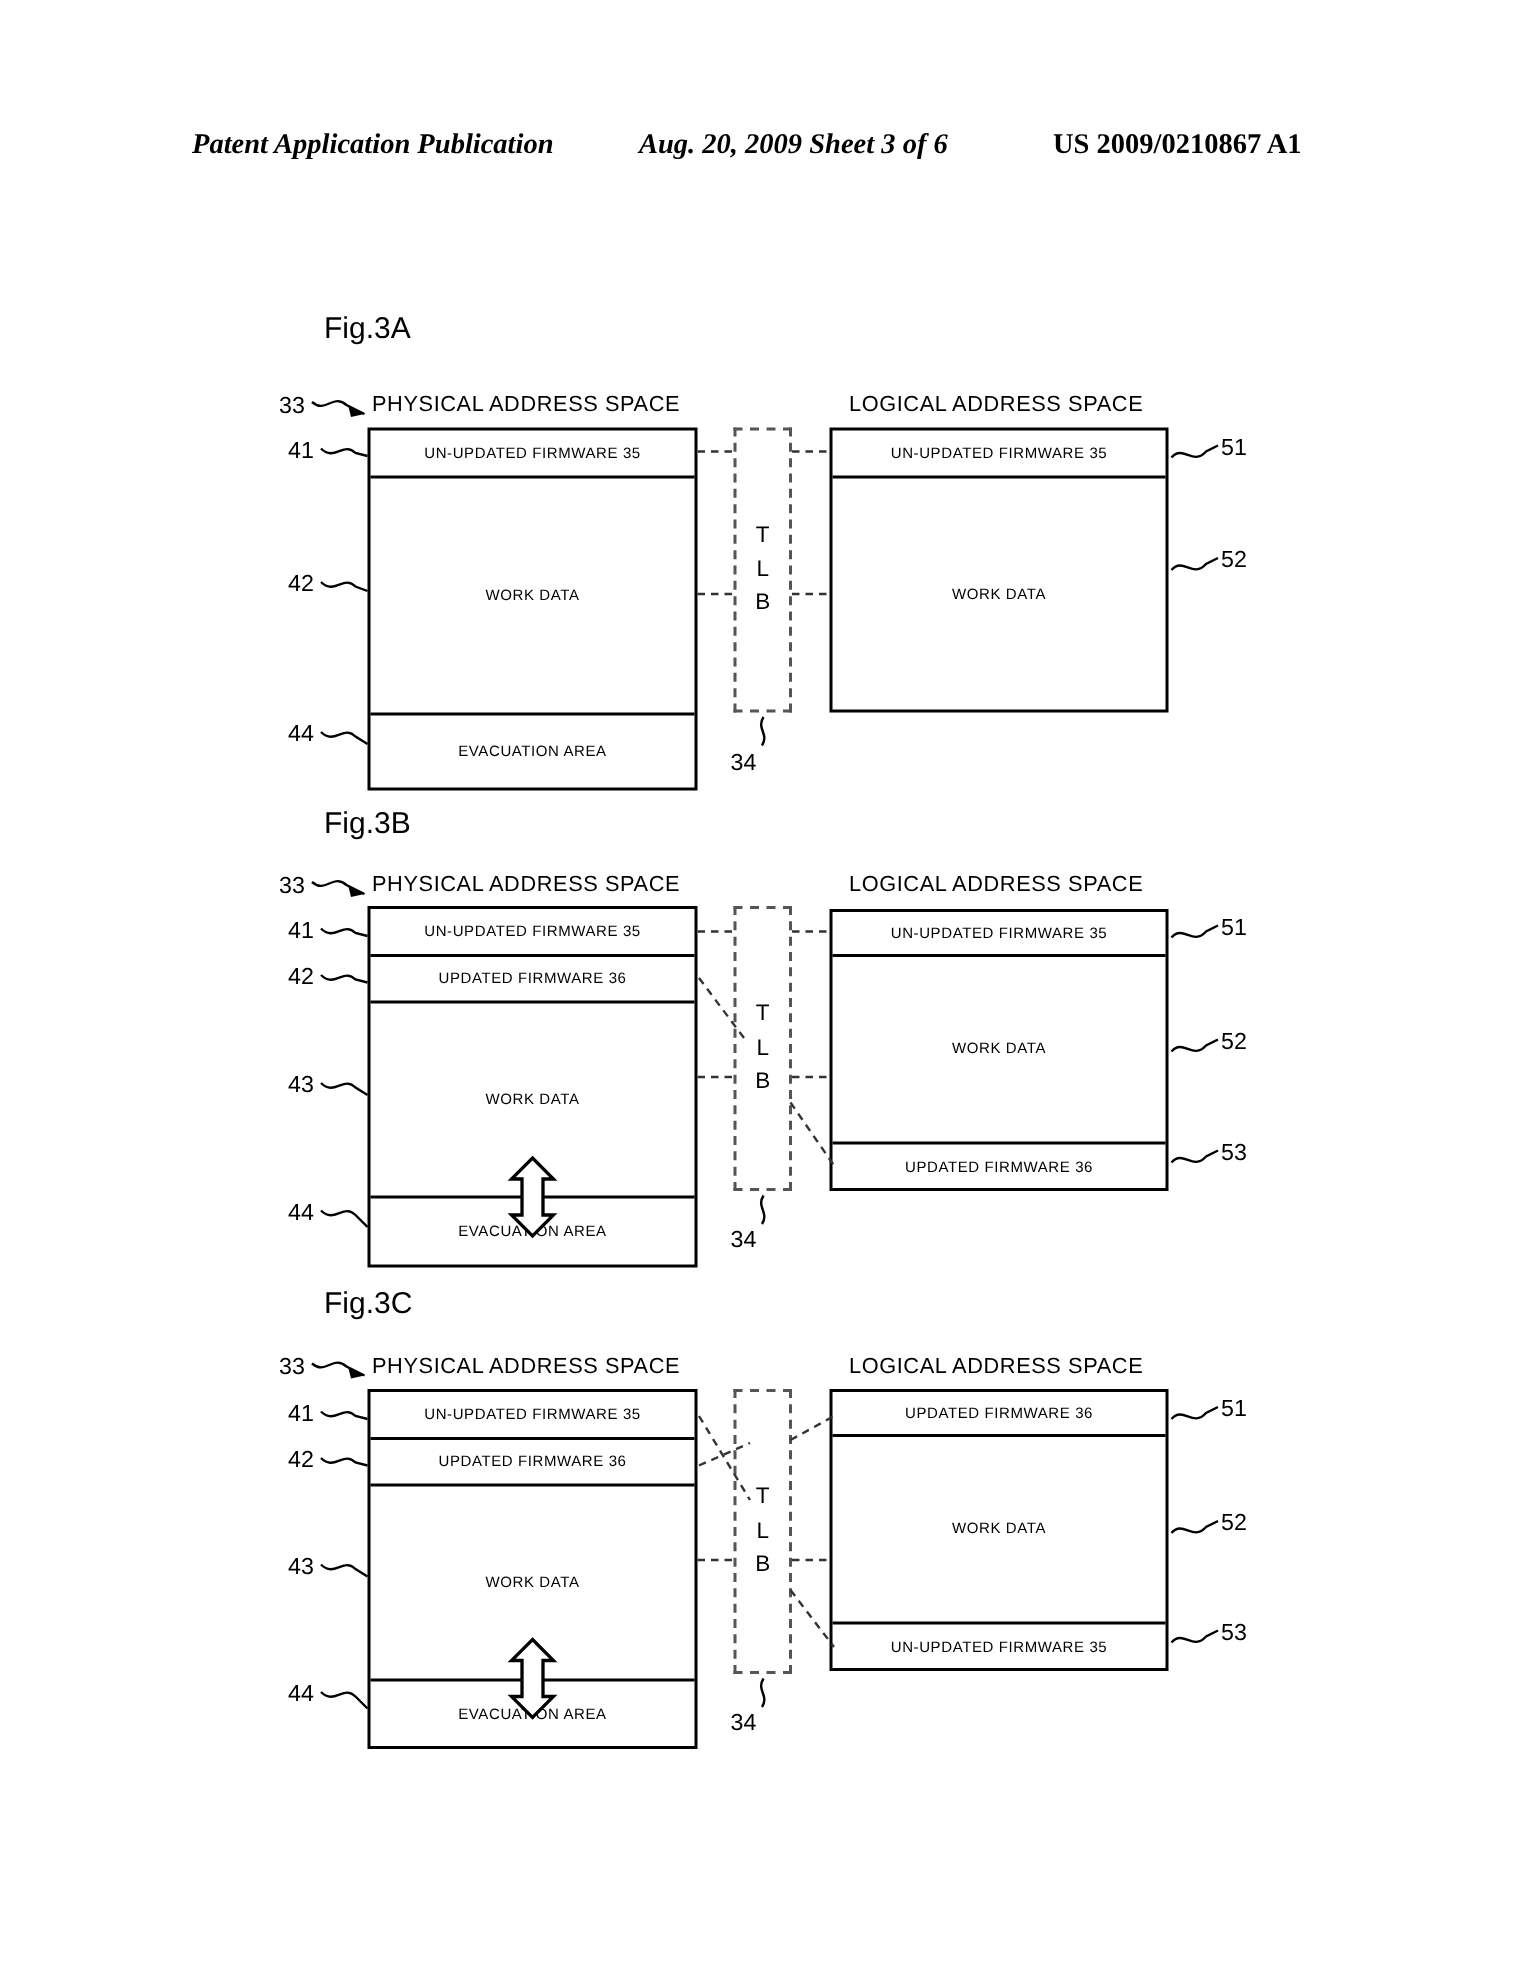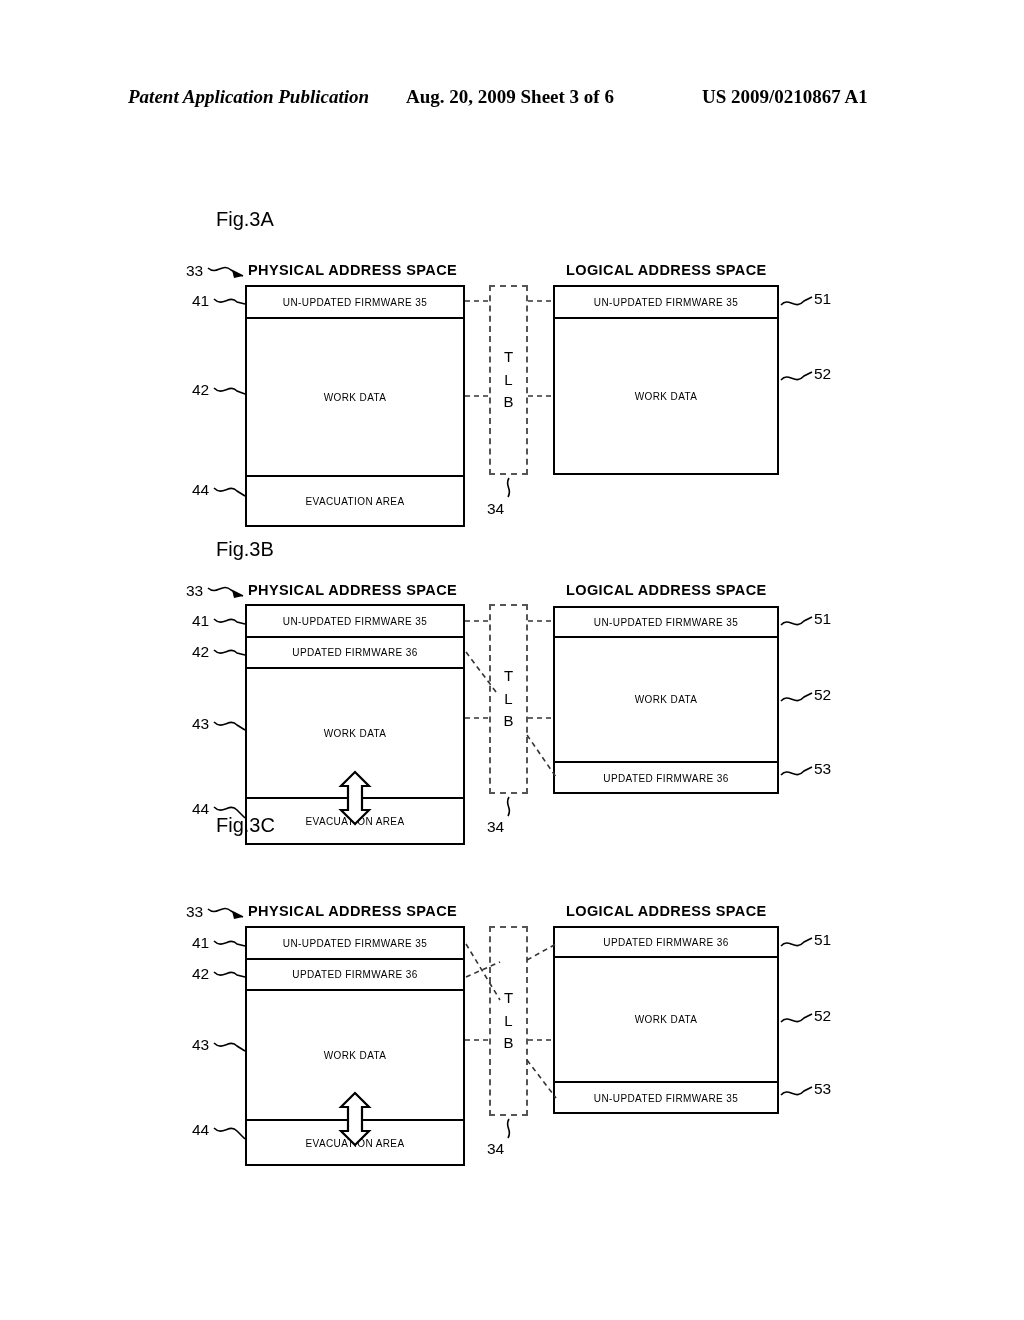--- a/index.html
+++ b/index.html
@@ -15,38 +15,37 @@
 
   
   .hdr{
     position:absolute;left:0;top:86px;width:1024px;
     font-family:"Liberation Serif", serif;
     font-weight:bold;font-size:19px;
     white-space:nowrap;
   }
   .hdr span{position:absolute;top:0;}
   .hdr .h1{left:128px;font-style:italic;}
-  .hdr .h2{left:406px;}
+  .hdr .h2{left:426px;font-style:italic;}
   .hdr .h3{left:702px;}
 
   
   .fig{position:absolute;left:0;width:1024px;}
   .figtitle{
     position:absolute;
     font-size:20px;font-weight:400;
     letter-spacing:0px;
     font-family:"Liberation Sans", sans-serif;
   }
 
   .caption{
     position:absolute;
     font-size:14.5px;
     white-space:nowrap;
     letter-spacing:.4px;
-    font-weight:bold;
   }
 
   
   .mbox{
     position:absolute;
     border:2.5px solid #000;
     box-sizing:border-box;
     background:#fff;
   }
   .mrow{
@@ -160,21 +159,21 @@
     <div class="refnum" style="left:192px;top:643px;">42</div>
     <div class="refnum" style="left:192px;top:715px;">43</div>
     <div class="refnum" style="left:192px;top:800px;">44</div>
     <div class="refnum" style="left:814px;top:610px;">51</div>
     <div class="refnum" style="left:814px;top:686px;">52</div>
     <div class="refnum" style="left:814px;top:760px;">53</div>
     <div class="refnum" style="left:487px;top:818px;">34</div>
   </div>
 
   <div class="fig">
-    <div class="figtitle" style="left:216px;top:814px;">Fig.3C</div>
+    <div class="figtitle" style="left:216px;top:858px;">Fig.3C</div>
 
     <div class="caption" style="left:248px;top:903px;">PHYSICAL ADDRESS SPACE</div>
     <div class="caption" style="left:566px;top:903px;">LOGICAL ADDRESS SPACE</div>
 
     <div class="mbox" style="left:245px;top:926px;width:220px;height:240px;">
       <div class="mrow div" style="top:0px;height:32px;">UN-UPDATED FIRMWARE 35</div>
       <div class="mrow div" style="top:32px;height:31px;">UPDATED FIRMWARE 36</div>
       <div class="mrow div" style="top:63px;height:130px;">WORK DATA</div>
       <div class="mrow" style="top:193px;height:44px;">EVACUATION AREA</div>
     </div>

